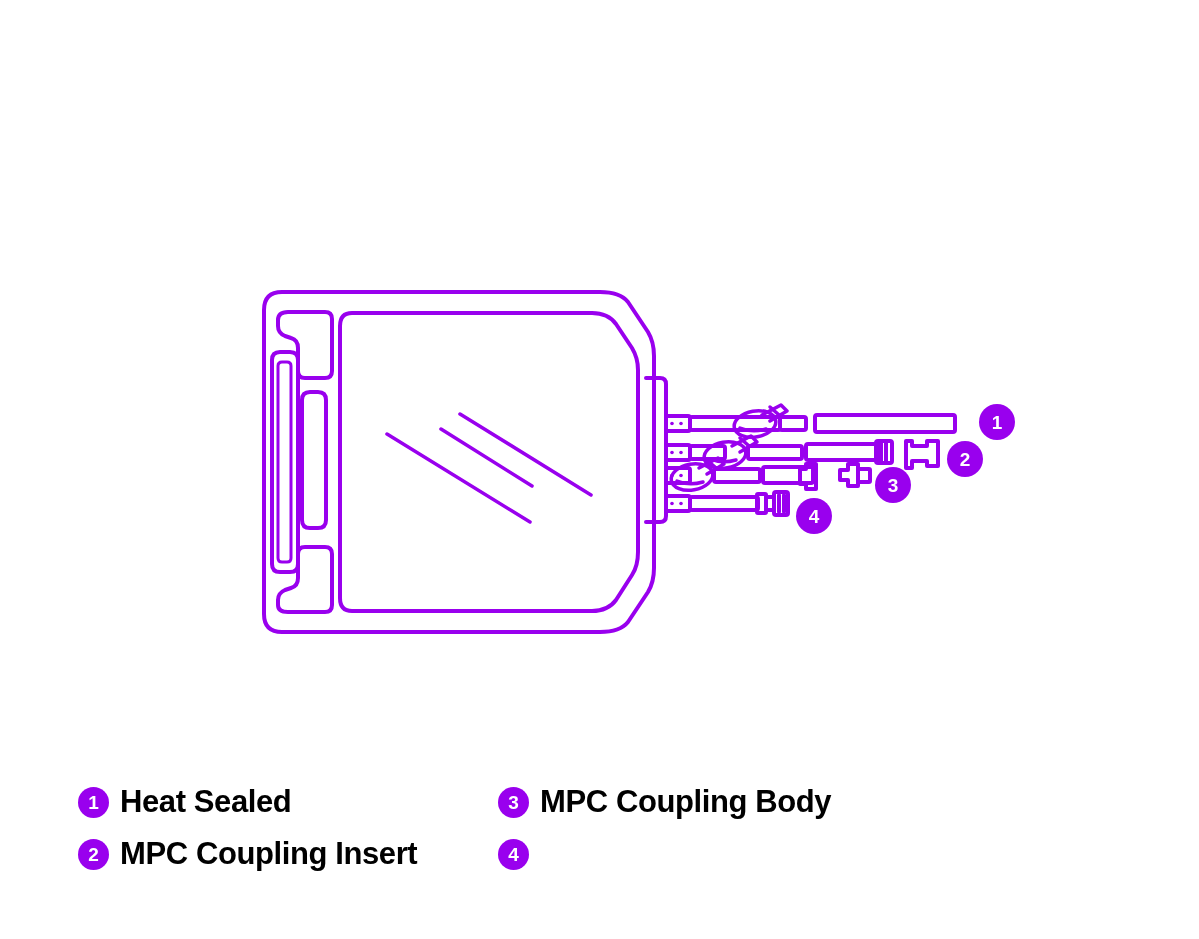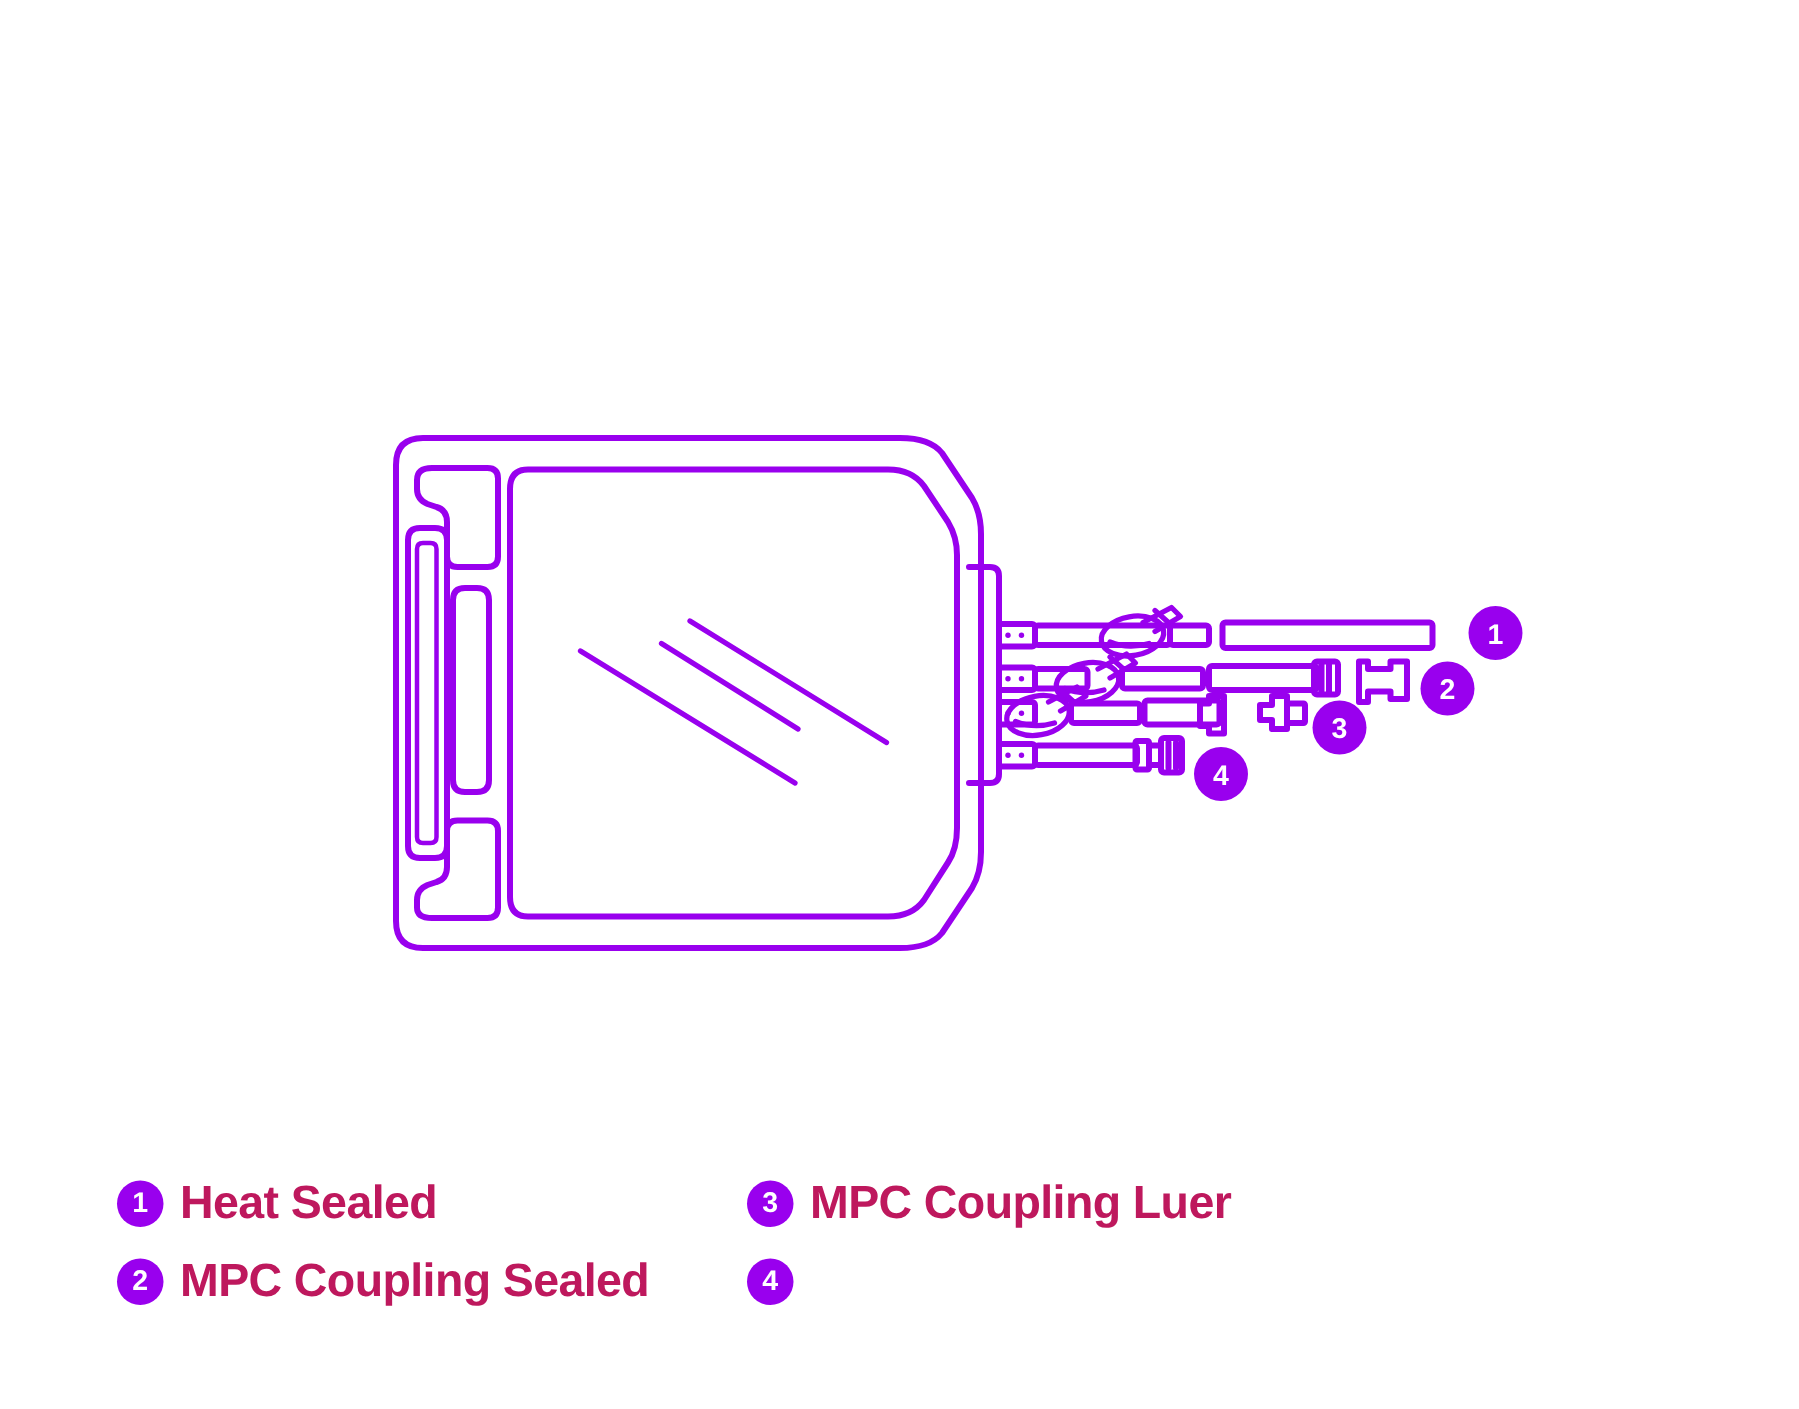--- a/index.html
+++ b/index.html
@@ -53,21 +53,21 @@
     background: #9900ee;
     color: #ffffff;
     font-size: 19px;
     font-weight: bold;
     line-height: 31px;
     text-align: center;
     font-family: "Liberation Sans", sans-serif;
     user-select: none;
   }
   .legend-label {
-    color: #be185d;
+    color: #000000;
     font-size: 31px;
     font-weight: bold;
     letter-spacing: -0.4px;
     white-space: nowrap;
     font-family: "Liberation Sans", sans-serif;
   }
 </style>
 </head>
 <body>
 
@@ -327,26 +327,26 @@
 
   <div class="legend">
 
     <div class="legend-item">
       <span class="legend-badge">1</span>
       <span class="legend-label">Heat Sealed</span>
     </div>
 
     <div class="legend-item">
       <span class="legend-badge">3</span>
-      <span class="legend-label">MPC Coupling Luer</span>
+      <span class="legend-label">MPC Coupling Body</span>
     </div>
 
     <div class="legend-item">
       <span class="legend-badge">2</span>
-      <span class="legend-label">MPC Coupling Sealed</span>
+      <span class="legend-label">MPC Coupling Insert</span>
     </div>
 
     <div class="legend-item">
       <span class="legend-badge">4</span>
     </div>
 
   </div>
 
 </div>
 

